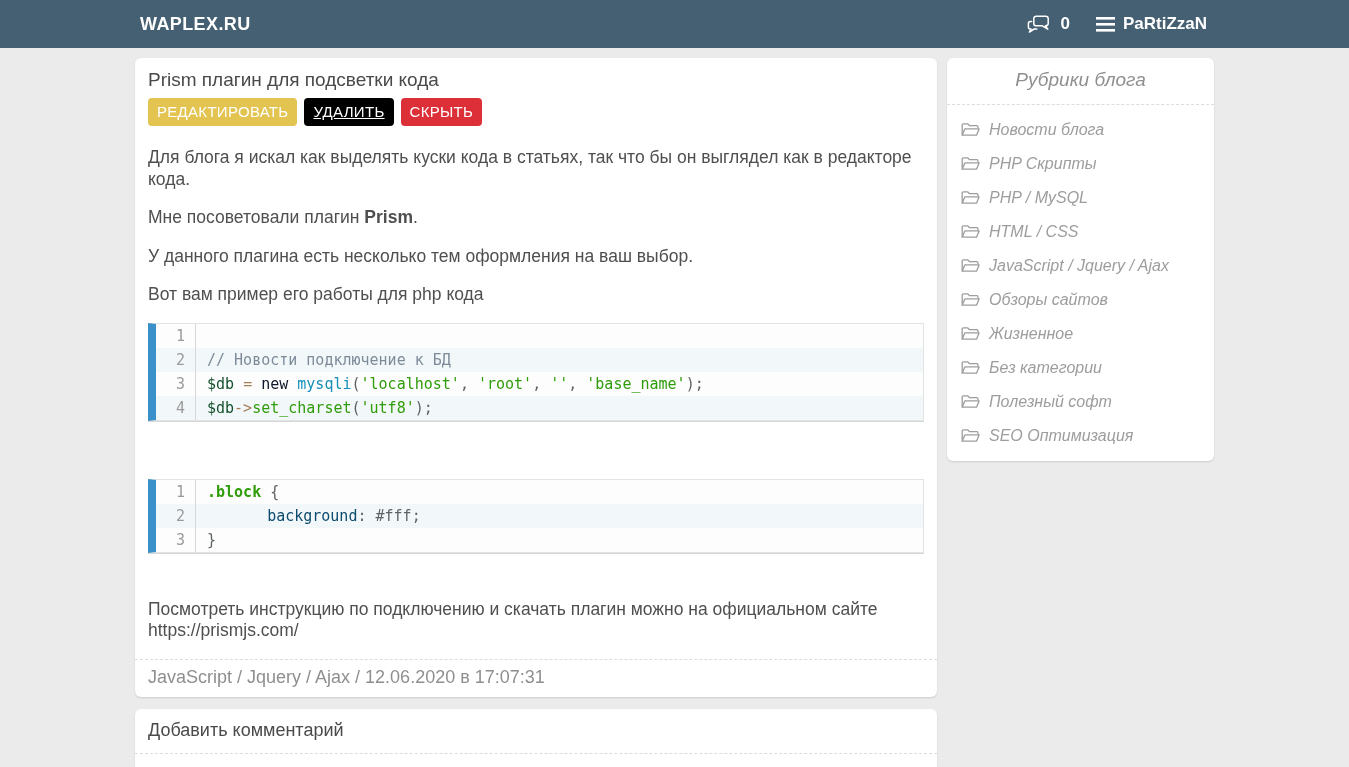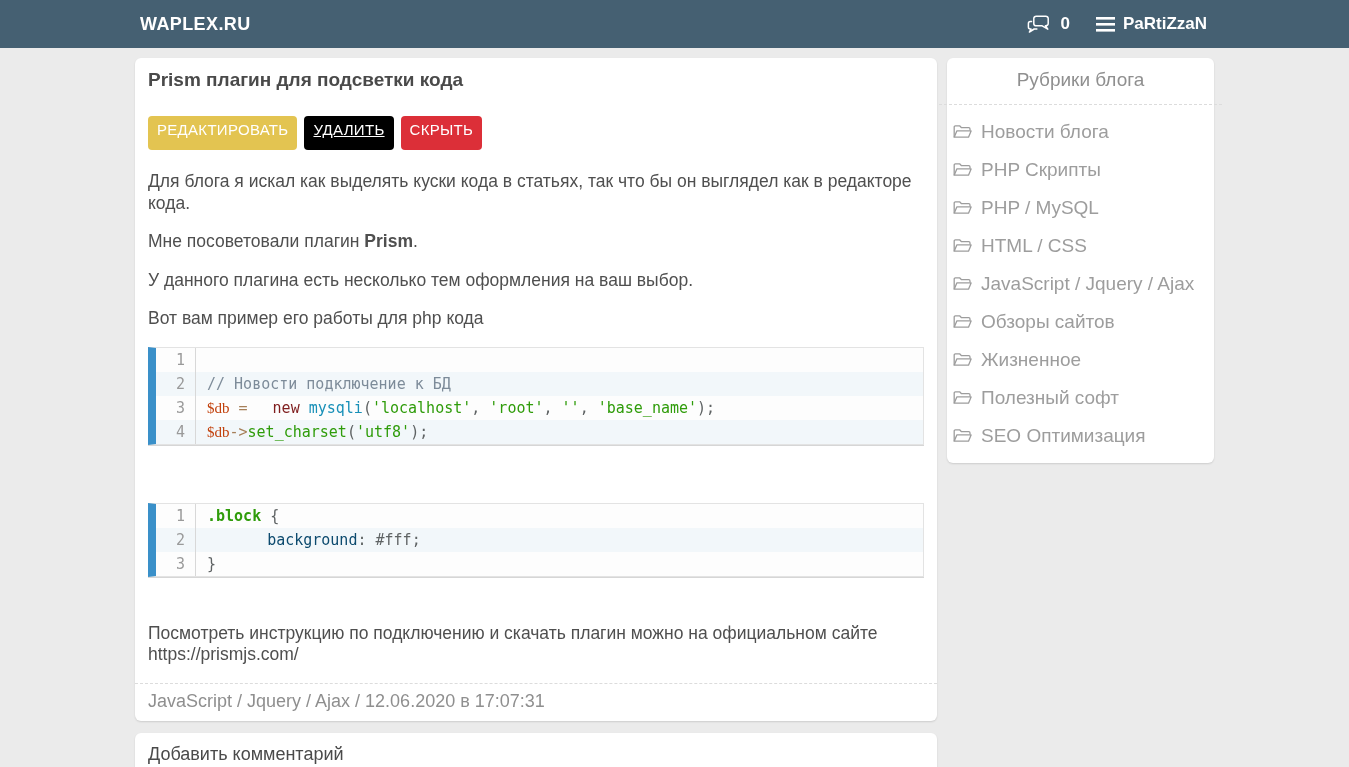--- a/index.html
+++ b/index.html
@@ -19,66 +19,66 @@
   .brand { color:#fff; font-size:18px; font-weight:bold; letter-spacing:.4px; cursor:pointer; }
   .nav-right { display:flex; align-items:center; gap:26px; }
   .nav-group { display:flex; align-items:center; gap:8px; color:#fff; font-size:17px; font-weight:600; cursor:pointer; }
   .nav-group svg { display:block; }
   
   .container { display:flex; gap:10px; padding:10px 135px 0; align-items:flex-start; }
   .main-col { width:802px; flex:0 0 802px; display:flex; flex-direction:column; gap:12px; }
   .card { background:#fff; border-radius:6px; box-shadow:0 1px 2px rgba(0,0,0,.13); }
   
   .post-card { padding:11px 13px 7px; }
-  .post-title { margin:0 0 25px; font-size:19px; font-weight:bold; color:#4a4a4a; }
+  .post-title { margin:0 0 7px; font-size:19px; font-weight:normal; color:#4a4a4a; }
   .btn-row { display:flex; gap:7px; margin-bottom:21px; }
   .btn {
     border:none; border-radius:4px; color:#fff; font-size:15px;
-    padding:5px 9px 12px; font-family:inherit; cursor:pointer; letter-spacing:.3px;
+    padding:5px 9px 6px; font-family:inherit; cursor:pointer; letter-spacing:.3px;
   }
   .btn-edit { background:#e3c451; }
   .btn-delete { background:#000000;text-decoration:underline; }
   .btn-hide { background:#dc2f38; }
   .post-p { margin:0 0 17px; font-size:17.5px; line-height:21.5px; color:#4f4f4f; }
   .post-p b { font-weight:bold; }
   
   .code-block {
     border:1px solid #e3e3e3; border-left:8px solid #3a90c9;
     background:#fdfdfd; box-shadow:0 1px 0 #d6d6d6;
     font-family:"DejaVu Sans Mono","Liberation Mono",monospace; font-size:15px;
   }
   .code-1 { margin:0 0 58px; }
   .code-2 { margin:0 0 46px; }
   .code-line { display:flex; height:24px; line-height:24px; }
   .code-line:nth-child(even) { background:#f2f7fa; }
   .lineno { flex:0 0 40px; text-align:right; padding-right:10px; color:#9a9a9a; border-right:1px solid #d8d8d8; }
   .code-text { padding-left:11px; white-space:pre; }
   .tok-comment   { color:#7d8b99; }
-  .tok-variable  { color:#c2410c;font-family:Liberation Serif, serif; }
+  .tok-variable  { color:#14532d; }
   .tok-operator  { color:#a67f59; }
-  .tok-keyword   { color:#7f1d1d;margin-left:16px; }
+  .tok-keyword   { color:#0f172a; }
   .tok-class-name{ color:#1990b8; }
   .tok-function  { color:#2f9c0a; }
   .tok-string    { color:#2f9c0a; }
   .tok-selector  { color:#2f9c0a;font-weight:bold; }
   .tok-property  { color:#0c4a6e;margin-left:24px; }
   .tok-punct, .tok-plain { color:#5f6364; }
   
   .full-divider { border:none; border-top:1px dashed #dcdcdc; margin:15px -13px 0; }
   .post-meta { padding:7px 0 2px; font-size:18px; color:#8f8f8f; }
   
   .comment-card { padding:11px 13px 20px; }
   .comment-title { font-size:18px; color:#4a4a4a; padding-bottom:2px; }
   
-  .sidebar { width:267px; flex:0 0 267px; padding:11px 6px 16px; }
+  .sidebar { width:267px; flex:0 0 267px; padding:11px 14px 16px;font-style:italic; }
   .sidebar-title { text-align:center; font-size:19px; color:#8f8f8f; padding-bottom:13px; }
   .sidebar-divider { border:none; border-top:1px dashed #dcdcdc; margin:0 -14px; }
   .sidebar-item {
     display:flex; align-items:center; gap:9px;
-    margin-top:16px; color:#9d9d9d; font-size:19px;
+    margin-top:16px; color:#9d9d9d; font-size:16px;
     text-decoration:none; cursor:pointer;
   }
   .sidebar-item svg { flex:none; }
 </style>
 </head>
 <body>
 
 <header class="navbar">
   <div class="brand">WAPLEX.RU</div>
   <div class="nav-right">
@@ -223,20 +223,27 @@
             <path d="M1.2 13.2 V3 a1.2 1.2 0 0 1 1.2 -1.2 h4.2 l1.9 1.9 h7.3 a1.2 1.2 0 0 1 1.2 1.2 v1.6"></path>
             <path d="M1.2 13.2 l2.6 -6.3 h14.3 l-2.6 6.3 z"></path>
           </svg>
           <span>Жизненное</span>
         </a>
         <a class="sidebar-item">
           <svg width="19" height="16" viewBox="0 0 19 16" fill="none" stroke="#9d9d9d" stroke-width="1.3" stroke-linejoin="round">
             <path d="M1.2 13.2 V3 a1.2 1.2 0 0 1 1.2 -1.2 h4.2 l1.9 1.9 h7.3 a1.2 1.2 0 0 1 1.2 1.2 v1.6"></path>
             <path d="M1.2 13.2 l2.6 -6.3 h14.3 l-2.6 6.3 z"></path>
           </svg>
+          <span>Без категории</span>
+        </a>
+        <a class="sidebar-item">
+          <svg width="19" height="16" viewBox="0 0 19 16" fill="none" stroke="#9d9d9d" stroke-width="1.3" stroke-linejoin="round">
+            <path d="M1.2 13.2 V3 a1.2 1.2 0 0 1 1.2 -1.2 h4.2 l1.9 1.9 h7.3 a1.2 1.2 0 0 1 1.2 1.2 v1.6"></path>
+            <path d="M1.2 13.2 l2.6 -6.3 h14.3 l-2.6 6.3 z"></path>
+          </svg>
           <span>Полезный софт</span>
         </a>
         <a class="sidebar-item">
           <svg width="19" height="16" viewBox="0 0 19 16" fill="none" stroke="#9d9d9d" stroke-width="1.3" stroke-linejoin="round">
             <path d="M1.2 13.2 V3 a1.2 1.2 0 0 1 1.2 -1.2 h4.2 l1.9 1.9 h7.3 a1.2 1.2 0 0 1 1.2 1.2 v1.6"></path>
             <path d="M1.2 13.2 l2.6 -6.3 h14.3 l-2.6 6.3 z"></path>
           </svg>
           <span>SEO Оптимизация</span>
         </a>
       </nav>

